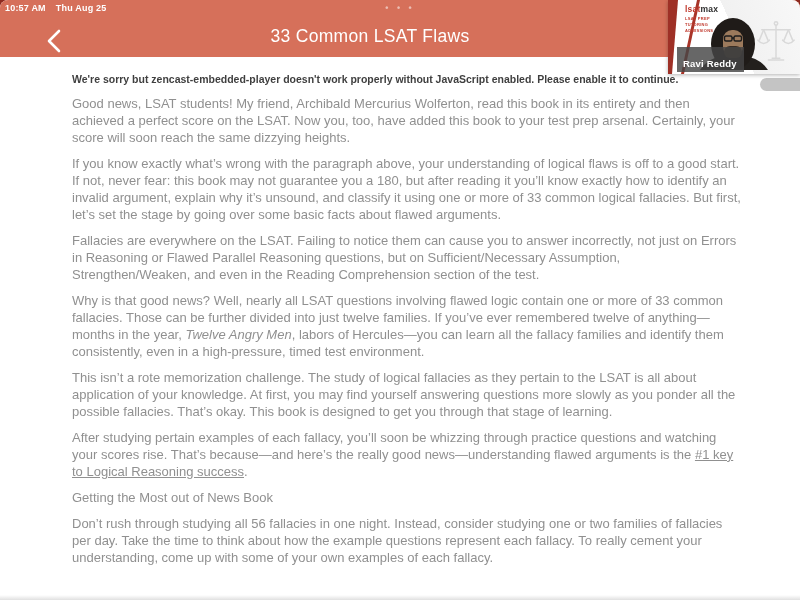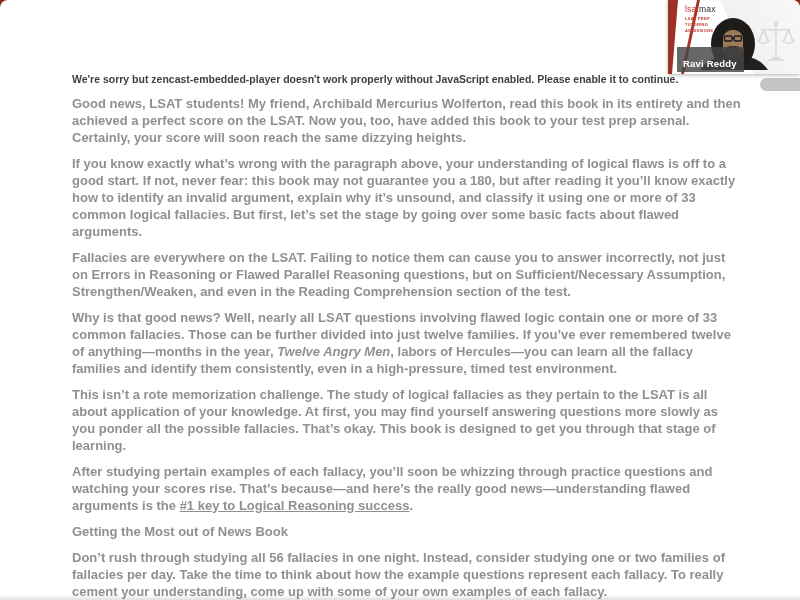--- a/index.html
+++ b/index.html
@@ -38,21 +38,21 @@
   
   .video{
     position:absolute;top:0;right:0;width:132px;height:74px;
     background:linear-gradient(65deg,#ffffff 52%,#f1f1f1 52%,#f8f8f8 100%);
     box-shadow:0 1px 4px rgba(0,0,0,.3);
     overflow:hidden;z-index:3;cursor:pointer;
   }
   .video .stripe{position:absolute;top:0;left:0;width:40px;height:74px;}
   .logo{
     position:absolute;top:5px;left:17px;line-height:1;
-    font-weight:400;font-size:8.5px;letter-spacing:.2px;
+    font-weight:700;font-size:8.5px;letter-spacing:.2px;
   }
   .logo .red{color:#c13a2e;}
   .logo .dark{color:#2e2e2e;}
   .tagline{
     position:absolute;top:16px;left:17px;
     color:#c13a2e;font-size:4px;font-weight:700;line-height:1.5;letter-spacing:.3px;
   }
   .scales{position:absolute;top:20px;right:5px;}
   .person{position:absolute;bottom:0;left:26px;}
   .name-badge{
@@ -68,38 +68,52 @@
   .content{
     position:absolute;top:57px;left:0;right:0;bottom:0;
     padding:16px 58px 8px 72px;background:#ffffff;
   }
   .warning{
     font-size:10.5px;font-weight:700;color:#3f3f3f;
     margin:0 0 0 0;line-height:1.2;
   }
   .para,.heading{
     font-size:13px;line-height:17px;color:#909090;
-    margin:9px 0 0 0;font-weight:700;max-width:672px;
+    margin:9px 0 0 0;font-weight:400;max-width:672px;
   }
   .para:first-of-type{margin-top:12px;}
   .em{font-style:italic;}
   .link{
     color:#909090;text-decoration:underline;cursor:pointer;
   }
   .bottom-fade{
     position:absolute;left:0;right:0;bottom:0;height:5px;
     background:linear-gradient(to bottom,rgba(0,0,0,0) 0%,rgba(0,0,0,.12) 100%);
     pointer-events:none;
   }
 </style>
 </head>
 <body>
 
 <div class="app">
 
+  <div class="header">
+    <div class="status-left">
+      <span>10:57 AM</span><span>Thu Aug 25</span>
+    </div>
+    <div class="handle">• • •</div>
+    <button class="back-btn">
+      <span>
+        <svg width="16" height="26" viewBox="0 0 16 26">
+          <polyline points="13,3 3,13 13,23" fill="none" stroke="#ffffff" stroke-width="2.6" stroke-linecap="round" stroke-linejoin="round"></polyline>
+        </svg>
+      </span>
+    </button>
+    <div class="title">33 Common LSAT Flaws</div>
+  </div>
 
   <div class="content">
     <p class="warning">We're sorry but zencast-embedded-player doesn't work properly without JavaScript enabled. Please enable it to continue.</p>
     <p class="para">Good news, LSAT students! My friend, Archibald Mercurius Wolferton, read this book in its entirety and then achieved a perfect score on the LSAT. Now you, too, have added this book to your test prep arsenal. Certainly, your score will soon reach the same dizzying heights.</p>
     <p class="para">If you know exactly what’s wrong with the paragraph above, your understanding of logical flaws is off to a good start. If not, never fear: this book may not guarantee you a 180, but after reading it you’ll know exactly how to identify an invalid argument, explain why it’s unsound, and classify it using one or more of 33 common logical fallacies. But first, let’s set the stage by going over some basic facts about flawed arguments.</p>
     <p class="para">Fallacies are everywhere on the LSAT. Failing to notice them can cause you to answer incorrectly, not just on Errors in Reasoning or Flawed Parallel Reasoning questions, but on Sufficient/Necessary Assumption, Strengthen/Weaken, and even in the Reading Comprehension section of the test.</p>
     <p class="para"><span>Why is that good news? Well, nearly all LSAT questions involving flawed logic contain one or more of 33 common fallacies. Those can be further divided into just twelve families. If you’ve ever remembered twelve of anything—months in the year, </span><span class="em">Twelve Angry Men</span><span>, labors of Hercules—you can learn all the fallacy families and identify them consistently, even in a high-pressure, timed test environment.</span></p>
     <p class="para">This isn’t a rote memorization challenge. The study of logical fallacies as they pertain to the LSAT is all about application of your knowledge. At first, you may find yourself answering questions more slowly as you ponder all the possible fallacies. That’s okay. This book is designed to get you through that stage of learning.</p>
     <p class="para"><span>After studying pertain examples of each fallacy, you’ll soon be whizzing through practice questions and watching your scores rise. That’s because—and here’s the really good news—understanding flawed arguments is the </span><span class="link">#1 key to Logical Reasoning success</span><span>.</span></p>
     <p class="heading">Getting the Most out of News Book</p>

